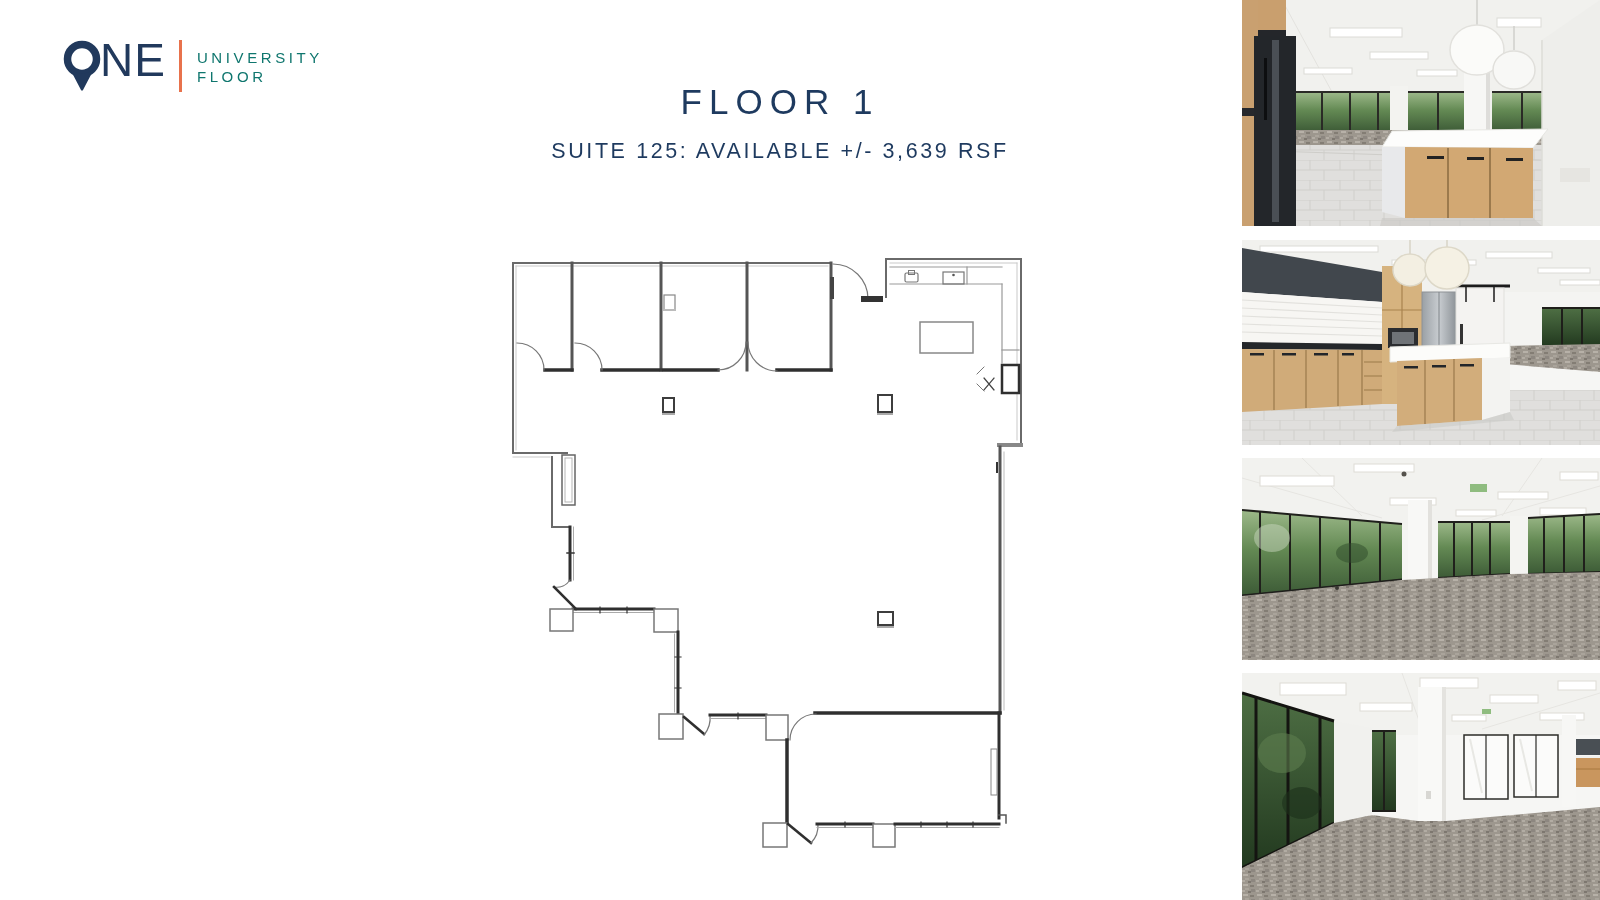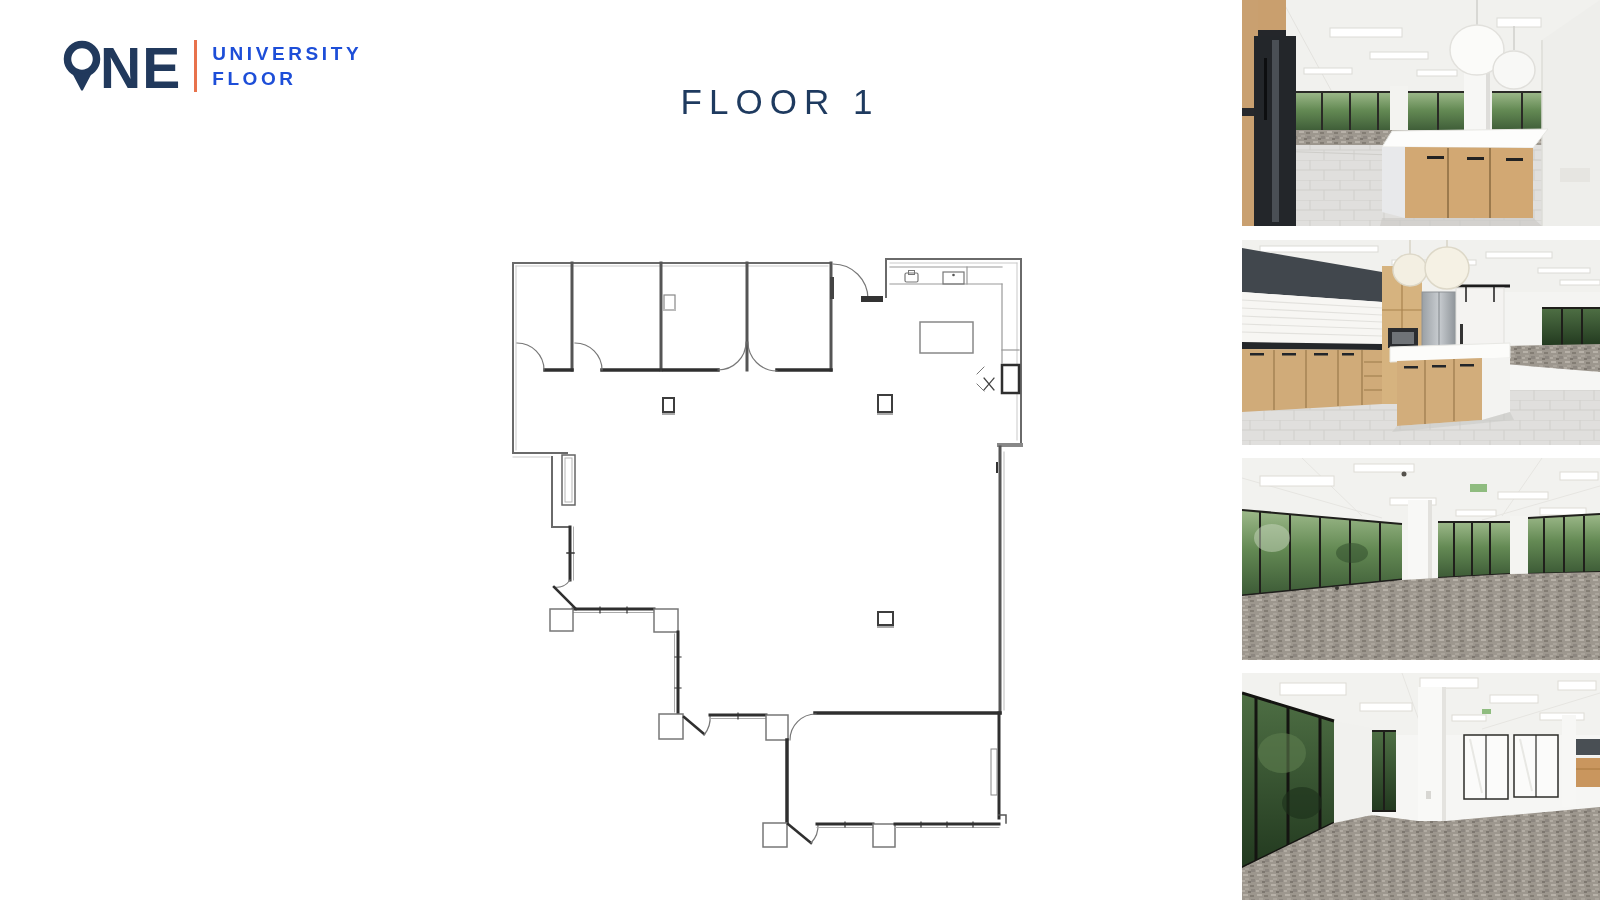--- a/index.html
+++ b/index.html
@@ -5,26 +5,26 @@
   html,body{margin:0;padding:0;}
   body{
     width:1600px;height:900px;position:relative;overflow:hidden;
     background:#ffffff;
     font-family:"Liberation Sans", sans-serif;
   }
   
   .logo{position:absolute;left:62px;top:38px;display:flex;align-items:center;}
   .logo-one{display:flex;align-items:flex-start;}
   .logo-ne{
-    font-size:57px;font-weight:700;color:#21395c;letter-spacing:1px;
-    line-height:44px;margin-left:-2px;margin-top:8px;
+    font-size:46px;font-weight:400;color:#21395c;letter-spacing:1px;
+    line-height:44px;margin-left:-2px;
   }
   .logo-divider{width:3px;height:52px;background:#e8724c;margin:0 15px 0 13px;}
   .logo-text{
-    color:#1d4ed8;font-size:19px;font-weight:700;letter-spacing:3.6px;
+    color:#0f766e;font-size:15px;font-weight:400;letter-spacing:3.6px;
     line-height:1.3;padding-top:2px;
   }
   
   .heading{position:absolute;left:350px;top:82px;width:860px;text-align:center;color:#1e3a5f;}
   .heading .title{
     font-size:35px;font-weight:500;letter-spacing:7px;margin:0;
   }
   .heading .subtitle{
     font-size:21.5px;font-weight:500;letter-spacing:2.6px;margin:17px 0 0 0;
   }
@@ -51,20 +51,21 @@
   </div>
   <div class="logo-divider"></div>
   <div class="logo-text">
     <div>UNIVERSITY</div>
     <div>FLOOR</div>
   </div>
 </div>
 
 <div class="heading">
   <h1 class="title">FLOOR 1</h1>
+  <h2 class="subtitle">SUITE 125: AVAILABLE +/- 3,639 RSF</h2>
 </div>
 
 <div class="plan">
 <svg viewBox="500 250 530 600" width="530" height="600">
   <g fill="none" stroke-linecap="square">
 
     <g stroke="#6a6a6a" stroke-width="2">
       <path d="M513,263 H831"></path>
       <path d="M513,263 V453"></path>
       <path d="M513,453 H567"></path>

